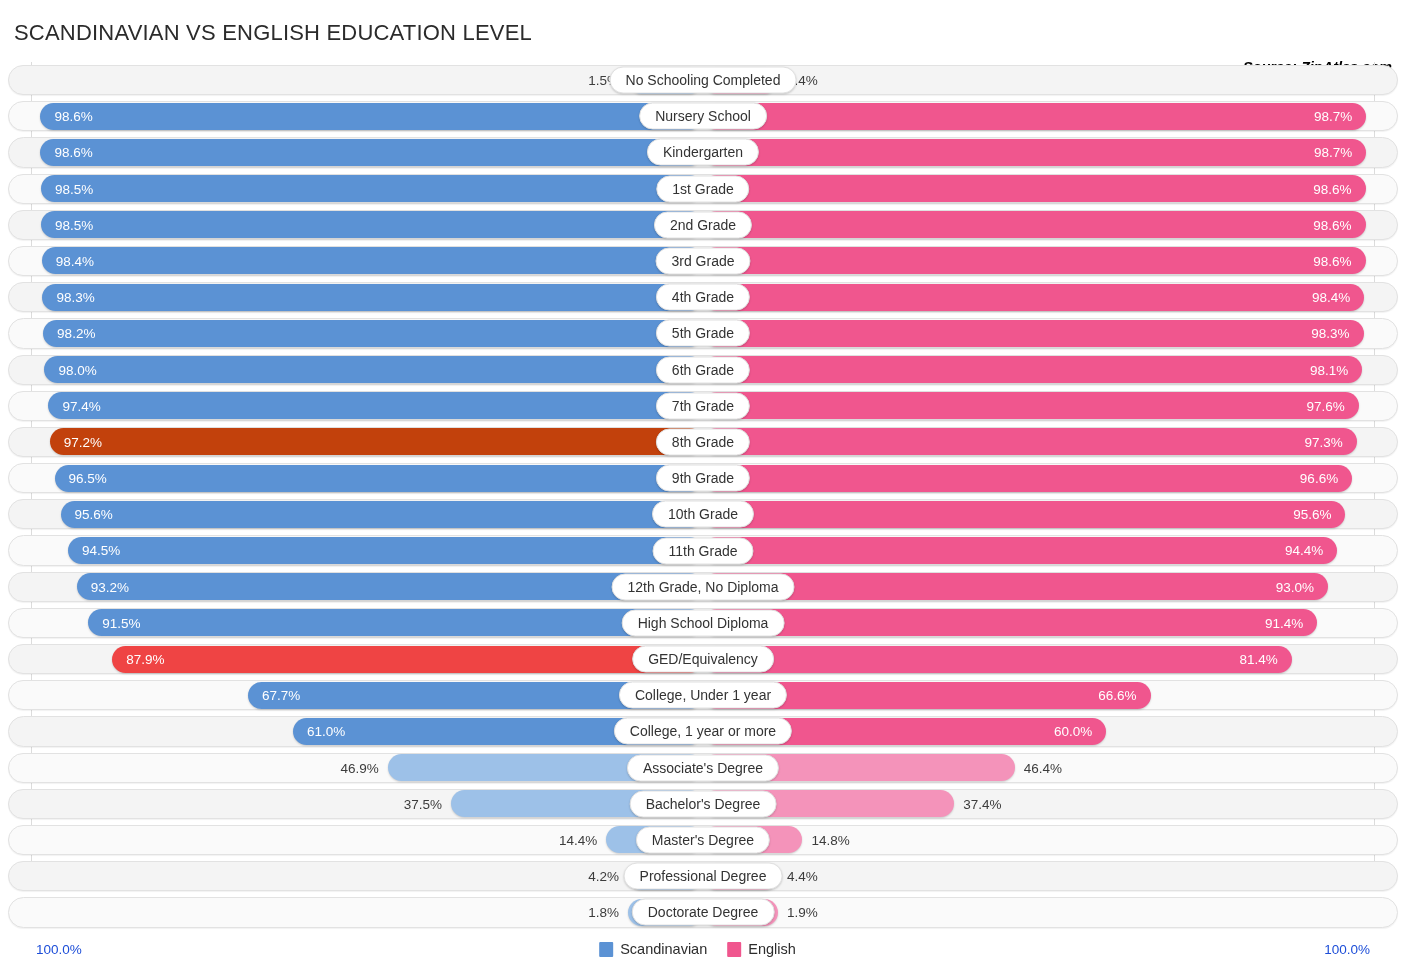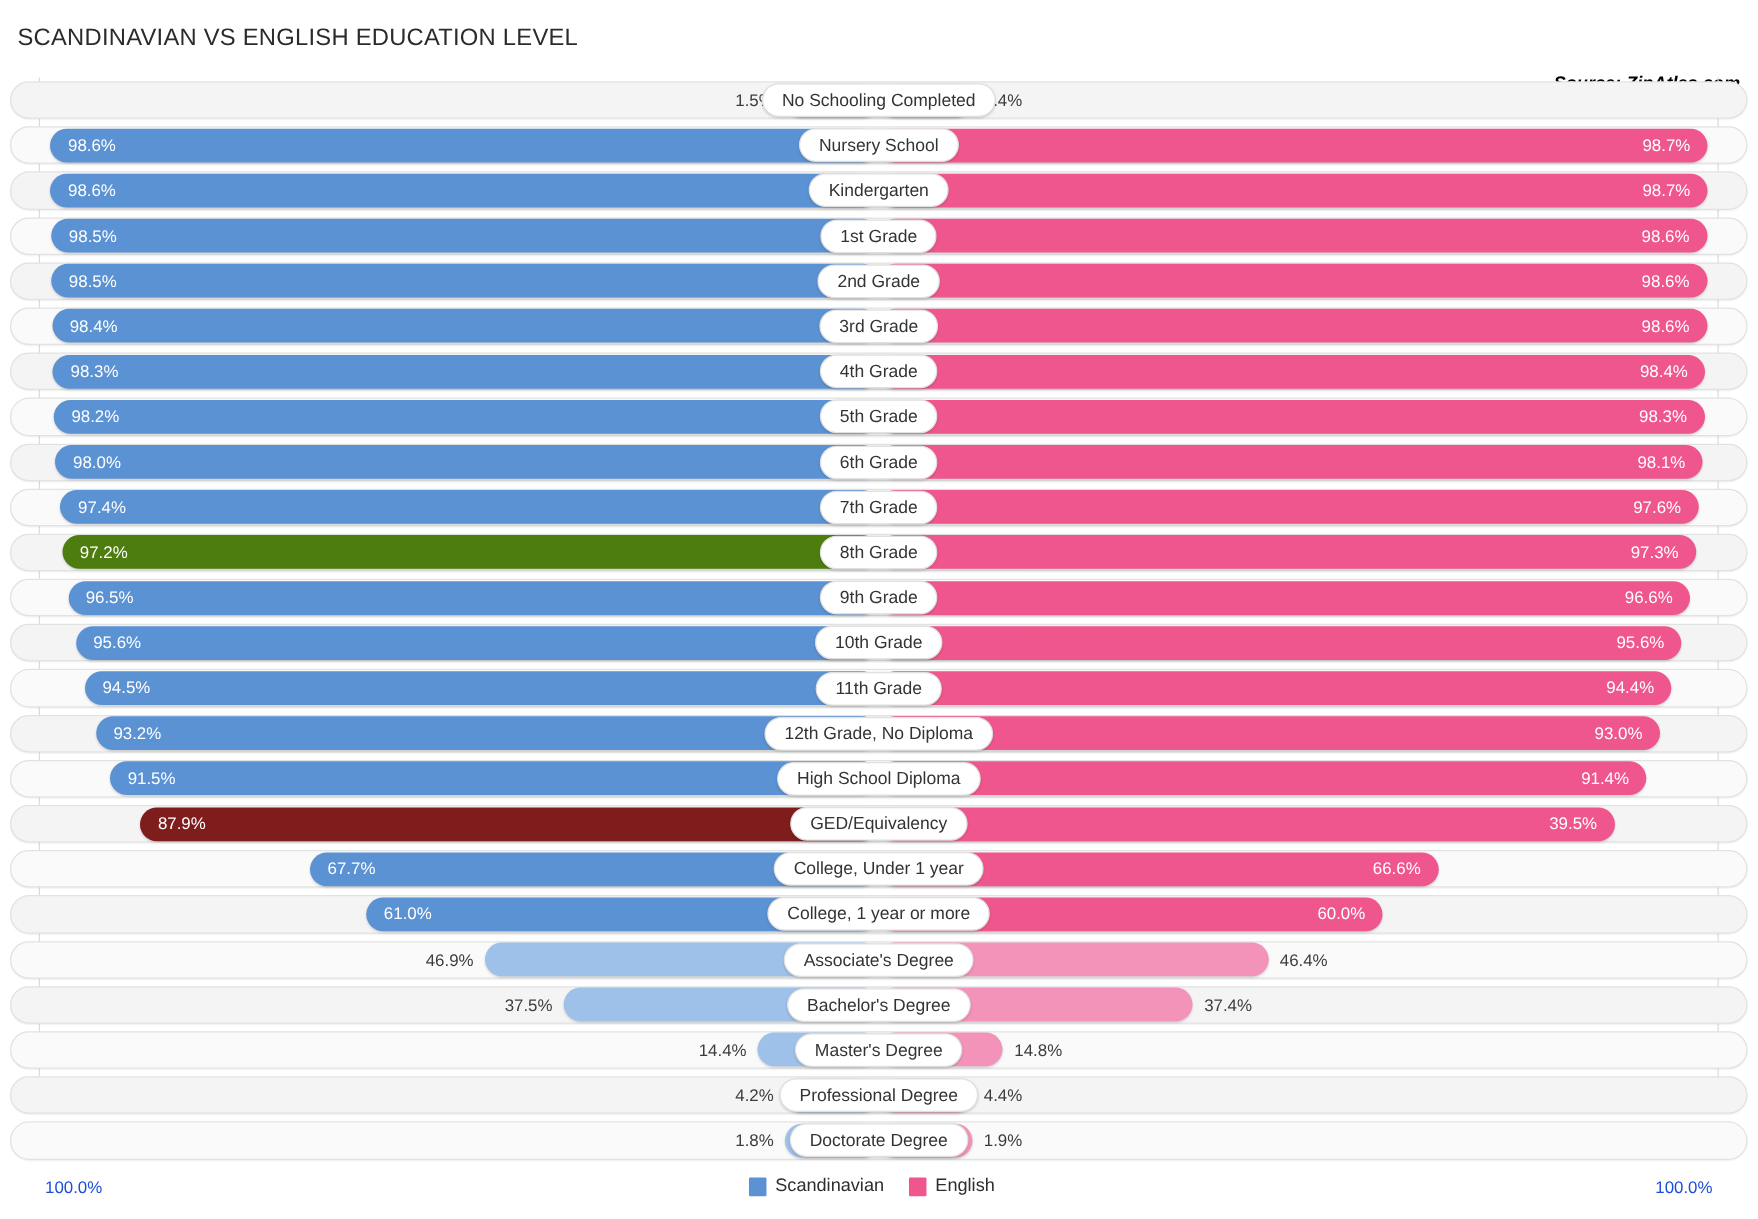--- a/index.html
+++ b/index.html
@@ -18,21 +18,21 @@
 
   
   .header {
     position: absolute;
     left: 0; top: 0;
     width: 1406px; height: 62px;
   }
   .title {
     position: absolute;
     left: 14px; top: 20px;
-    font-size: 19px;
+    font-size: 22px;
     letter-spacing: 0.2px;
     color: #2b2b2b;
     white-space: nowrap;
   }
   .source {
     position: absolute;
     right: 14px; top: 23px;
     font-size: 14.5px;
     font-style: italic;
     font-weight: bold;
@@ -353,21 +353,21 @@
                 <span class="val">97.6%</span>
               </div>
             </div>
           </div>
           <div class="pill">7th Grade</div>
         </div>
         <div class="row">
           <div class="track"></div>
           <div class="halves">
             <div class="half left">
-              <div class="bar left" style="width: 653.184px; background: #4d7c0f; text-decoration: underline;">
+              <div class="bar left" style="width: 653.184px; background: #c2410c; text-decoration: underline;">
                 <span class="val">97.2%</span>
               </div>
             </div>
             <div class="half right">
               <div class="bar right" style="width: 653.856px; background: rgb(240, 86, 142);">
                 <span class="val">97.3%</span>
               </div>
             </div>
           </div>
           <div class="pill">8th Grade</div>
@@ -449,27 +449,27 @@
                 <span class="val">91.4%</span>
               </div>
             </div>
           </div>
           <div class="pill">High School Diploma</div>
         </div>
         <div class="row">
           <div class="track"></div>
           <div class="halves">
             <div class="half left">
-              <div class="bar left" style="width: 590.688px; background: #7f1d1d;">
+              <div class="bar left" style="width: 590.688px; background: #ef4444;">
                 <span class="val">87.9%</span>
               </div>
             </div>
             <div class="half right">
               <div class="bar right" style="width: 588.672px; background: rgb(240, 86, 142);">
-                <span class="val">39.5%</span>
+                <span class="val">81.4%</span>
               </div>
             </div>
           </div>
           <div class="pill">GED/Equivalency</div>
         </div>
         <div class="row alt">
           <div class="track"></div>
           <div class="halves">
             <div class="half left">
               <div class="bar left" style="width: 454.944px; background: rgb(91, 146, 212); text-align: right;">

